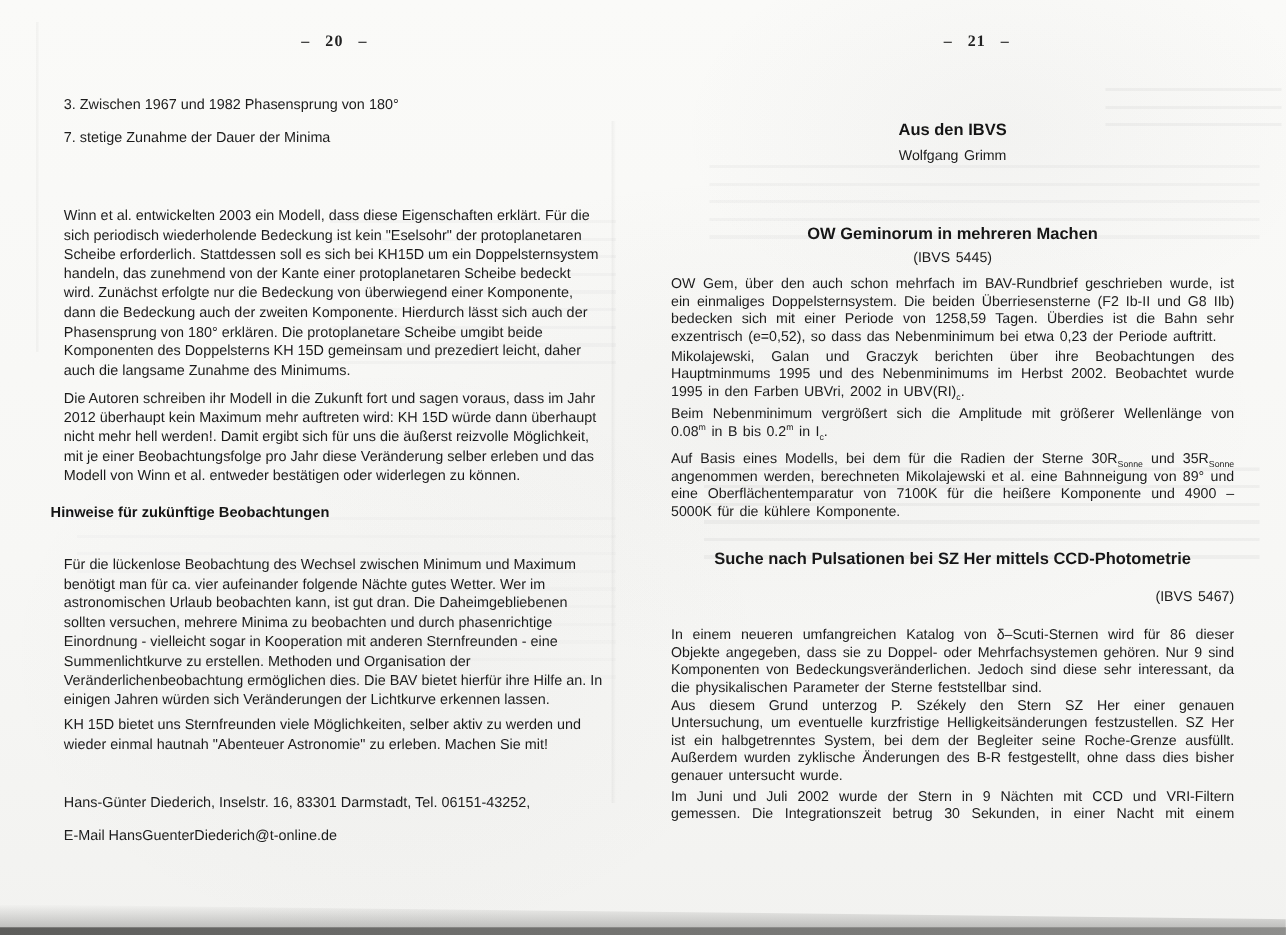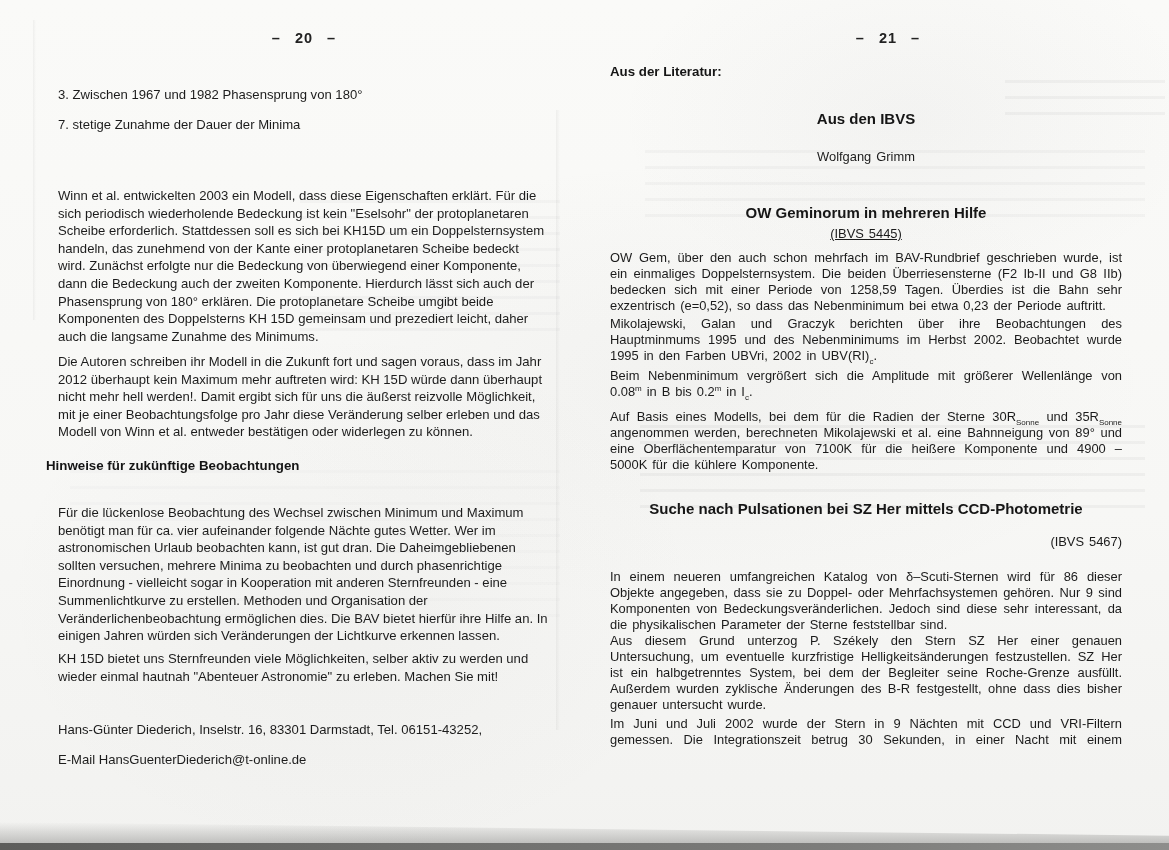--- a/index.html
+++ b/index.html
@@ -15,21 +15,21 @@
       radial-gradient(ellipse 420px 260px at 78% 14%, rgba(120,120,125,0.05), rgba(0,0,0,0) 70%),
       radial-gradient(ellipse 500px 380px at 30% 70%, rgba(120,120,118,0.04), rgba(0,0,0,0) 70%),
       radial-gradient(ellipse 600px 300px at 60% 45%, rgba(130,130,128,0.05), rgba(0,0,0,0) 75%),
       linear-gradient(180deg,#fafaf8 0%,#f7f7f5 60%,#f2f2f0 100%);
   }
   .page{position:absolute;top:0;}
   .page-left{left:46px;width:516px;height:820px;}
   .page-right{left:610px;width:512px;height:820px;}
   .blk{position:absolute;left:0;right:0;}
   .pageno{
-    text-align:center;font-family:Liberation Sans, sans-serif;
+    text-align:center;font-family:Liberation Serif, serif;
     font-weight:bold;font-size:14.5px;letter-spacing:1px;word-spacing:9px;color:#222;
   }
   .page-right .pageno{text-indent:44px;}
   .body-l{font-size:13.1px;line-height:17.6px;text-align:left;margin:12px;color:#1c1c1c;}
   .body-r{font-size:12.9px;line-height:15.9px;text-align:justify;margin:0;color:#1b1b1b;word-spacing:1.4px;}
   .justify-last{text-align-last:justify;}
   .hd-l{font-size:13.3px;font-weight:bold;margin:0;color:#151515;}
   .hd-r{font-size:15px;font-weight:bold;margin:0;text-align:center;color:#151515;}
   .ctr{text-align:center;}
   .line{white-space:nowrap;}
@@ -81,28 +81,27 @@
 
     <div class="blk" style="top:709px">
       <div class="body-l">Hans-Günter Diederich, Inselstr. 16, 83301 Darmstadt, Tel. 06151-43252,</div>
       <div class="body-l">E-Mail HansGuenterDiederich@t-online.de</div>
     </div>
   </div>
 
   <div class="page page-right">
     <div class="blk pageno" style="top:30px">– 21 –</div>
 
-    <h2 class="blk hd-l" style="top:64px">Aus der Literatur:</h2>
 
     <h2 class="blk hd-r" style="top:110px">Aus den IBVS</h2>
 
-    <div class="blk ctr body-r" style="top:133px;text-align:center;margin-top:16px;">Wolfgang Grimm</div>
+    <div class="blk ctr body-r" style="top:133px;text-align:center;">Wolfgang Grimm</div>
 
-    <h3 class="blk hd-r" style="top:204px">OW Geminorum in mehreren Hilfe</h3>
-    <div class="blk ctr body-r" style="top:226px;text-align:center;text-decoration:underline;">(IBVS 5445)</div>
+    <h3 class="blk hd-r" style="top:204px">OW Geminorum in mehreren Machen</h3>
+    <div class="blk ctr body-r" style="top:226px;text-align:center;">(IBVS 5445)</div>
 
     <p class="blk body-r" style="top:250px">OW Gem, über den auch schon mehrfach im BAV-Rundbrief geschrieben wurde, ist ein einmaliges Doppelsternsystem. Die beiden Überriesensterne (F2 Ib-II und G8 IIb) bedecken sich mit einer Periode von 1258,59 Tagen. Überdies ist die Bahn sehr exzentrisch (e=0,52), so dass das Nebenminimum bei etwa 0,23 der Periode auftritt.</p>
 
     <p class="blk body-r" style="top:316px">Mikolajewski, Galan und Graczyk berichten über ihre Beobachtungen des Hauptminmums 1995 und des Nebenminimums im Herbst 2002. Beobachtet wurde 1995 in den Farben UBVri, 2002 in UBV(RI)<sub>c</sub>.</p>
 
     <p class="blk body-r" style="top:368px">Beim Nebenminimum vergrößert sich die Amplitude mit größerer Wellenlänge von 0.08<sup>m</sup> in B bis 0.2<sup>m</sup> in I<sub>c</sub>.</p>
 
     <p class="blk body-r" style="top:409px">Auf Basis eines Modells, bei dem für die Radien der Sterne 30R<sub>Sonne</sub> und 35R<sub>Sonne</sub> angenommen werden, berechneten Mikolajewski et al. eine Bahnneigung von 89° und eine Oberflächentemparatur von 7100K für die heißere Komponente und 4900 – 5000K für die kühlere Komponente.</p>
 
     <h3 class="blk hd-r" style="top:500px">Suche nach Pulsationen bei SZ Her mittels CCD-Photometrie</h3>

